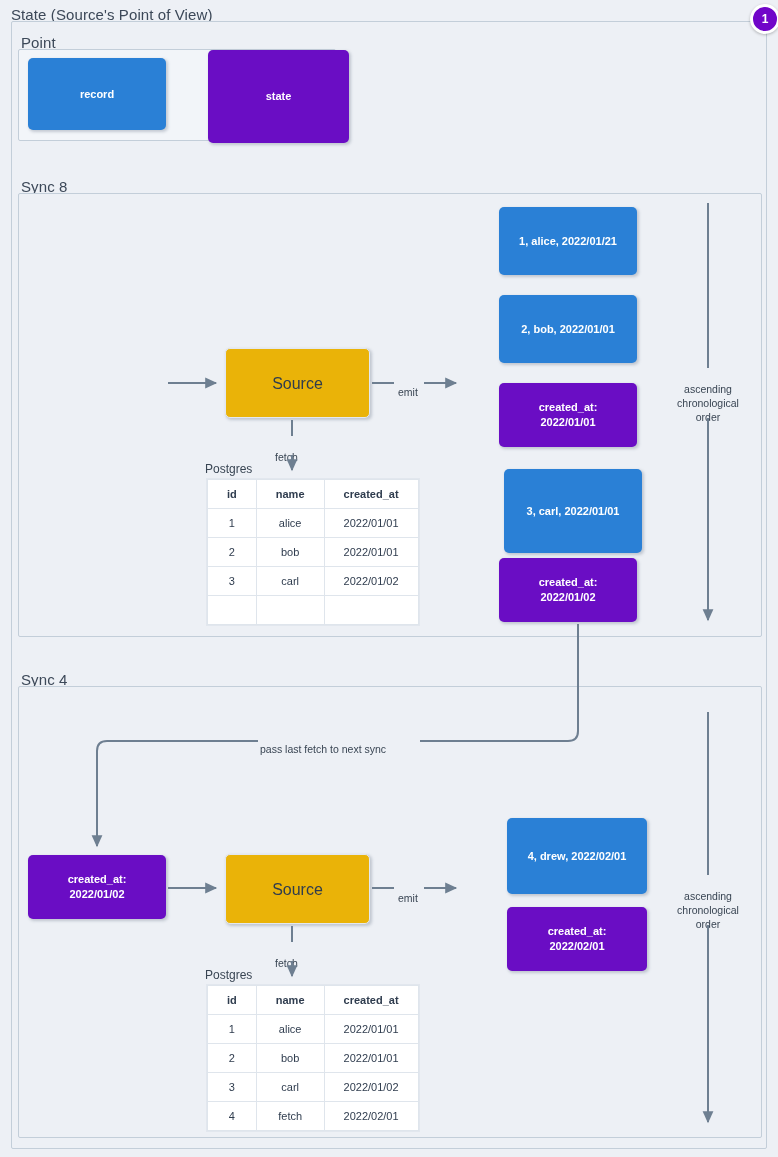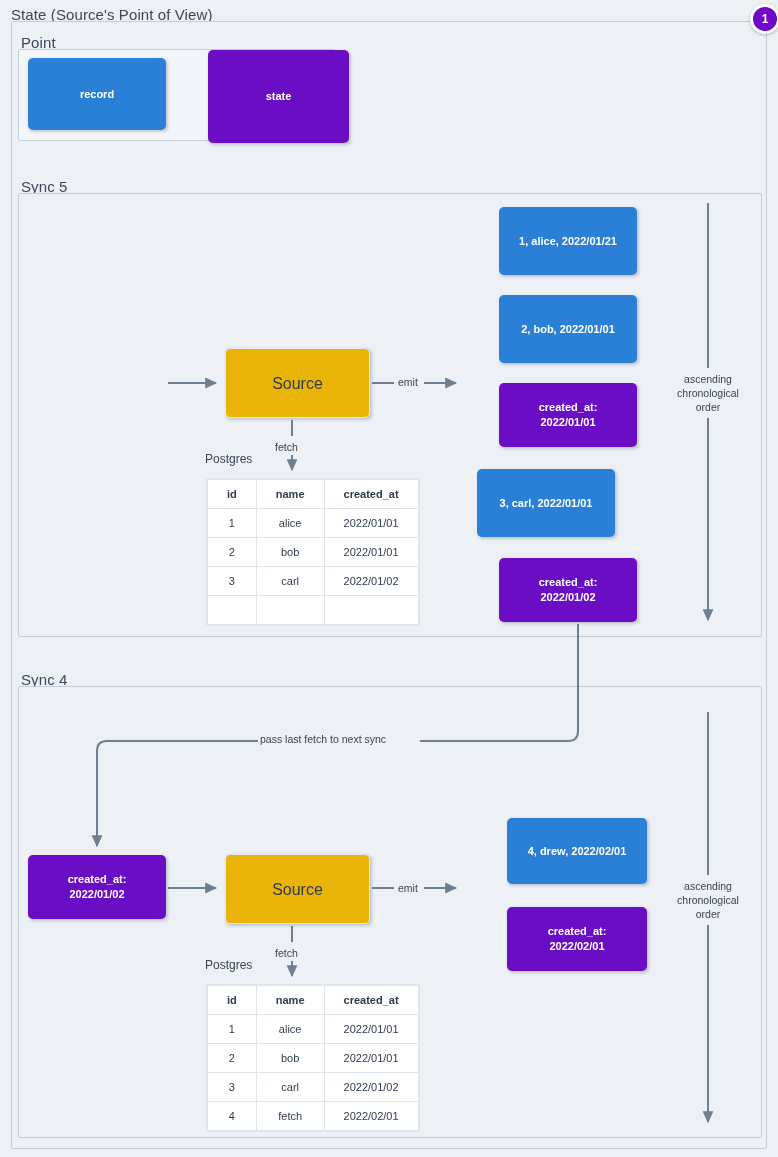--- a/index.html
+++ b/index.html
@@ -45,20 +45,21 @@
     border: 1px solid #e3e8ef; font-size: 16px; text-align: center;
   }
   .node span { display: block; }
 
   
   .tlabel {
     position: absolute;
     font-size: 10.5px;
     color: #394553;
     white-space: nowrap;
+    margin-top: 10px;
   }
   .tlabel.multi { white-space: normal; text-align: center; line-height: 14px; }
   .tlabel.big { font-size: 12px; }
 
   
   .dbtable {
     position: absolute;
     border-collapse: collapse;
     background: #ffffff;
     font-size: 11px;
@@ -103,21 +104,21 @@
 
   <div class="cluster-label" style="left:21px; top:34px;">Point</div>
   <div class="cluster" style="left:18px; top:49px; width:318px; height:92px; background:#f2f5f9;"></div>
   <div class="node record" style="left:28px; top:58px; width:138px; height:72px;">
     <span>record</span>
   </div>
   <div class="node state" style="left:184px; top:50px; width:141px; height:93px;margin-left:24px;">
     <span>state</span>
   </div>
 
-  <div class="cluster-label" style="left:21px; top:178px;">Sync 5</div>
+  <div class="cluster-label" style="left:21px; top:178px;">Sync 8</div>
   <div class="cluster" style="left:18px; top:193px; width:744px; height:444px;"></div>
 
 
   <div class="node plain" style="left:225px; top:348px; width:145px; height:70px;">
     <span>Source</span>
   </div>
 
   <div class="tlabel" style="left:275px; top:441px;">fetch</div>
   <div class="tlabel big" style="left:205px; top:452px;">Postgres</div>
 
@@ -158,21 +159,21 @@
   <div class="node record" style="left:499px; top:207px; width:138px; height:68px;">
     <span>1, alice, 2022/01/21</span>
   </div>
   <div class="node record" style="left:499px; top:295px; width:138px; height:68px;text-align:right;">
     <span>2, bob, 2022/01/01</span>
   </div>
   <div class="node state" style="left:499px; top:383px; width:138px; height:64px; flex-direction:column;">
     <span>created_at:</span>
     <span>2022/01/01</span>
   </div>
-  <div class="node record" style="left:477px; top:469px; width:138px; height:68px;">
+  <div class="node record" style="left:504px; top:469px; width:138px; height:84px;">
     <span>3, carl, 2022/01/01</span>
   </div>
   <div class="node state" style="left:499px; top:558px; width:138px; height:64px; flex-direction:column;">
     <span>created_at:</span>
     <span>2022/01/02</span>
   </div>
 
   <div class="tlabel multi" style="left:672px; top:372px; width:72px;">ascending chronological order</div>
 
   <div class="cluster-label" style="left:21px; top:671px;">Sync 4</div>
@@ -219,21 +220,21 @@
       <tr>
         <td>4</td>
         <td>fetch</td>
         <td>2022/02/01</td>
       </tr>
     </tbody>
   </table>
 
   <div class="tlabel" style="left:398px; top:882px;">emit</div>
 
-  <div class="node record" style="left:507px; top:818px; width:140px; height:66px;">
+  <div class="node record" style="left:507px; top:818px; width:140px; height:76px;">
     <span>4, drew, 2022/02/01</span>
   </div>
   <div class="node state" style="left:507px; top:907px; width:140px; height:64px; flex-direction:column;">
     <span>created_at:</span>
     <span>2022/02/01</span>
   </div>
 
   <div class="tlabel multi" style="left:672px; top:879px; width:72px;">ascending chronological order</div>
 
   <svg id="edges">

